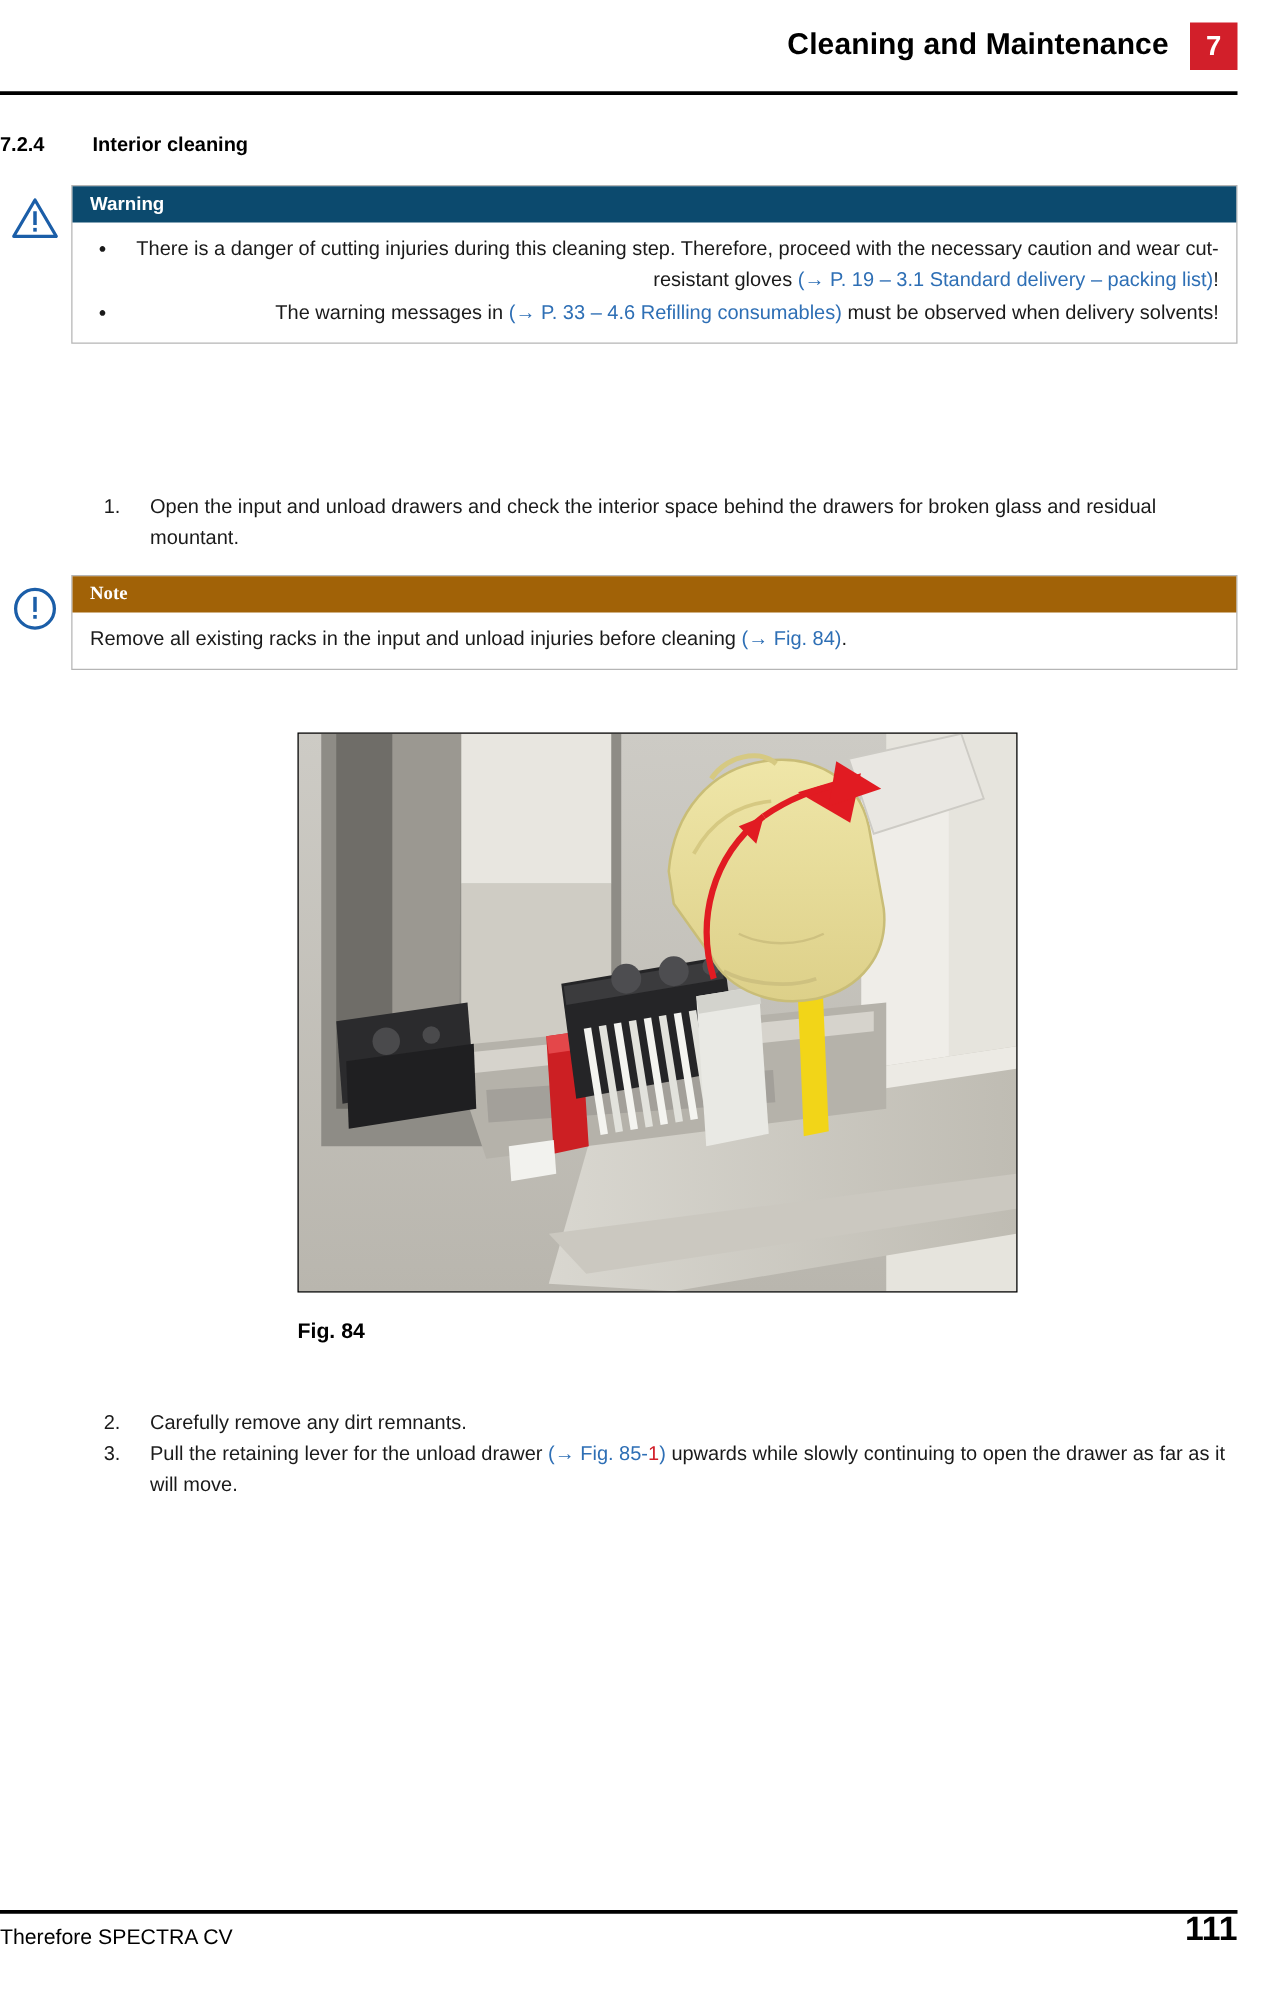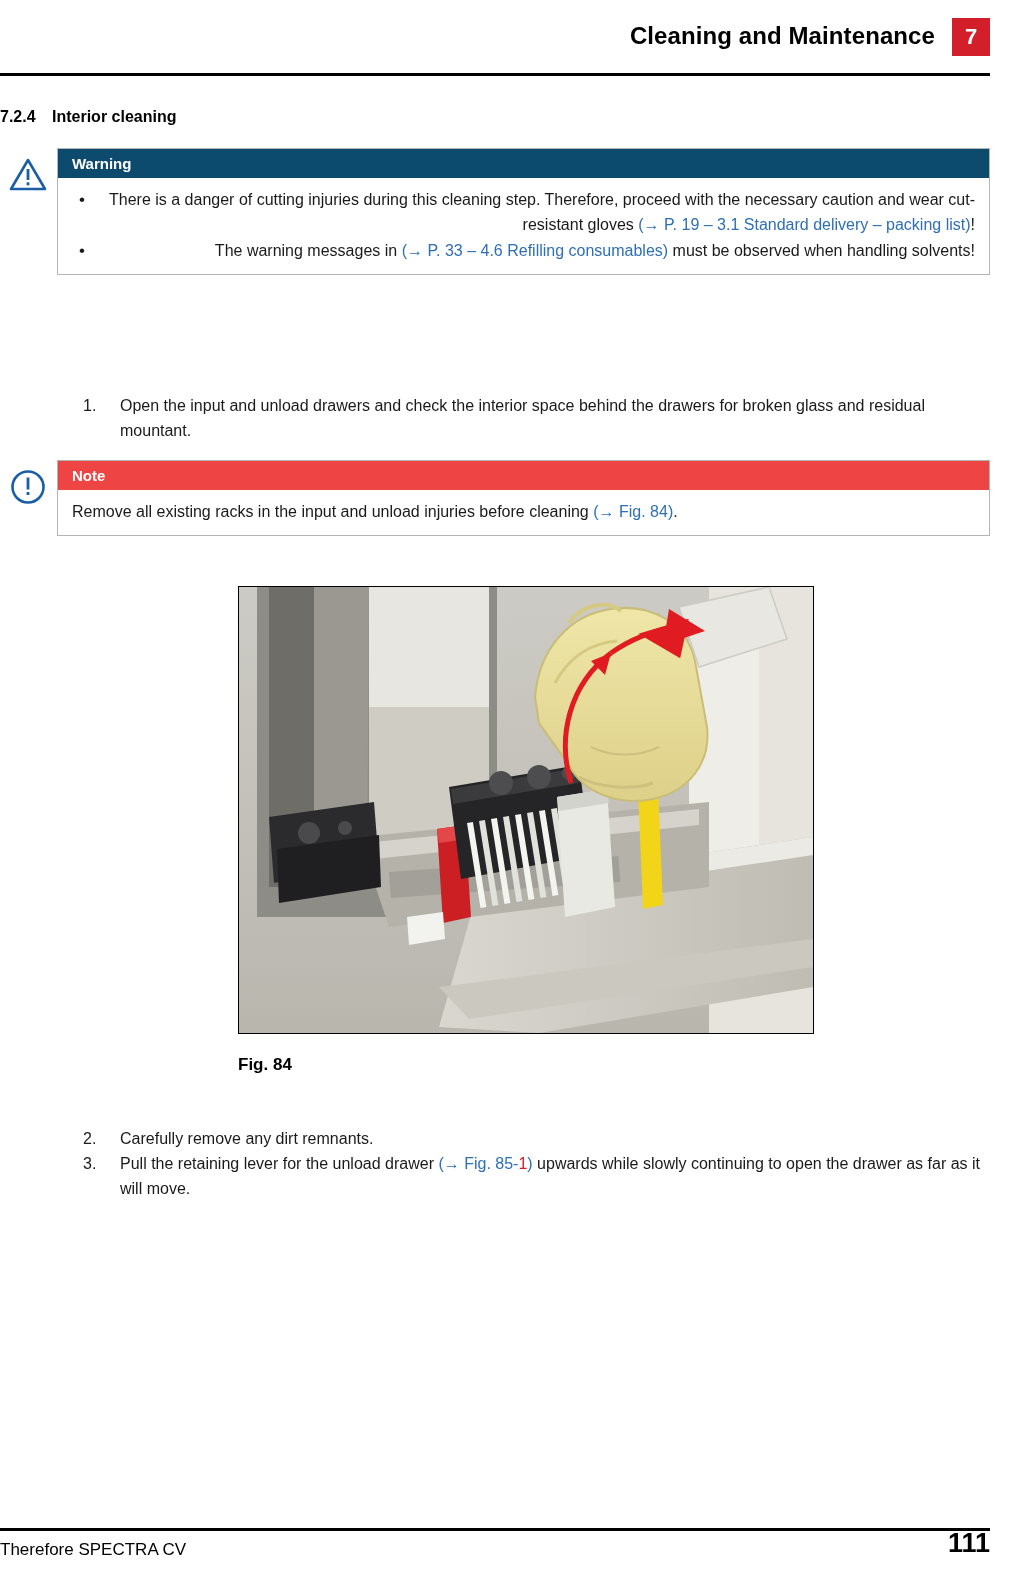--- a/index.html
+++ b/index.html
@@ -62,21 +62,21 @@
     font-size: 16px;
     font-weight: bold;
     color: #000000;
   }
   .section-num {
     position: absolute;
     left: 0; top: 0;
   }
   .section-title {
     position: absolute;
-    left: 52px; top: 0;
+    left: 74px; top: 0;
   }
 
   
   .admon {
     position: absolute;
     left: 57px;
     width: 933px;
     border: 1px solid #b5b5b5;
   }
   .admon-bar {
@@ -117,21 +117,21 @@
     left: 7px;
     top: 0;
     font-size: 17px;
   }
   .xref { color: #2e6fb5; }
   .xref-red { color: #d21f2a; }
 
   #warning-box { top: 148px; }
   #warning-box .admon-bar { background: #0c4a6e; }
   #note-box { top: 460px; }
-  #note-box .admon-bar { background: #ef4444; }
+  #note-box .admon-bar { background: #a16207; font-family: Liberation Serif, serif; }
 
   
   .steps {
     position: absolute;
     left: 57px;
     width: 933px;
     font-size: 16px;
     line-height: 25px;
   }
   .step {
@@ -216,21 +216,21 @@
     </svg>
   </div>
   <div class="admon" id="warning-box">
     <div class="admon-bar">Warning</div>
     <div class="admon-body">
       <ul class="bullets">
         <li>
           <span>There is a danger of cutting injuries during this cleaning step. Therefore, proceed with the necessary caution and wear cut-resistant gloves </span><span class="xref">(→ P. 19 – 3.1 Standard delivery – packing list)</span><span>!</span>
         </li>
         <li>
-          <span>The warning messages in </span><span class="xref">(→ P. 33 – 4.6 Refilling consumables)</span><span> must be observed when handling solvents!</span>
+          <span>The warning messages in </span><span class="xref">(→ P. 33 – 4.6 Refilling consumables)</span><span> must be observed when delivery solvents!</span>
         </li>
       </ul>
     </div>
   </div>
 
   <div class="steps" id="steps-1">
     <div class="step">
       <span class="step-num">1.</span>
       <span>Open the input and unload drawers and check the interior space behind the drawers for broken glass and residual mountant.</span>
     </div>

